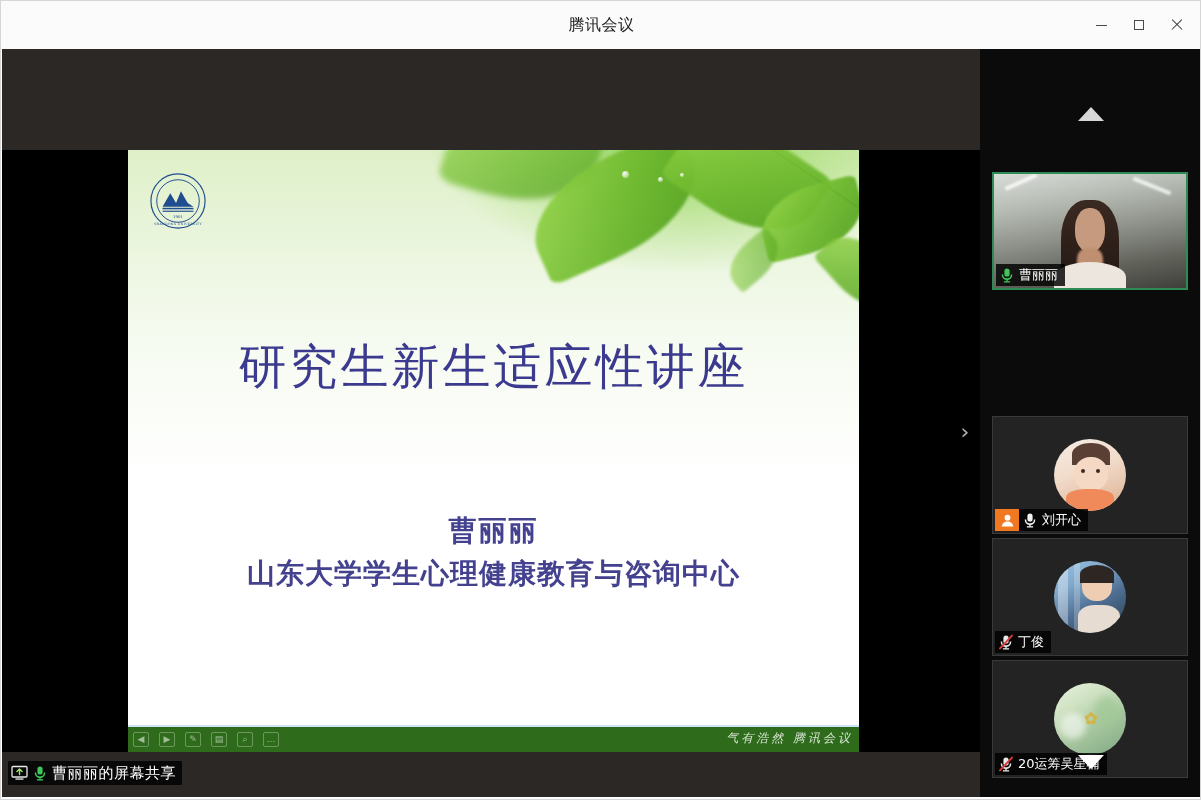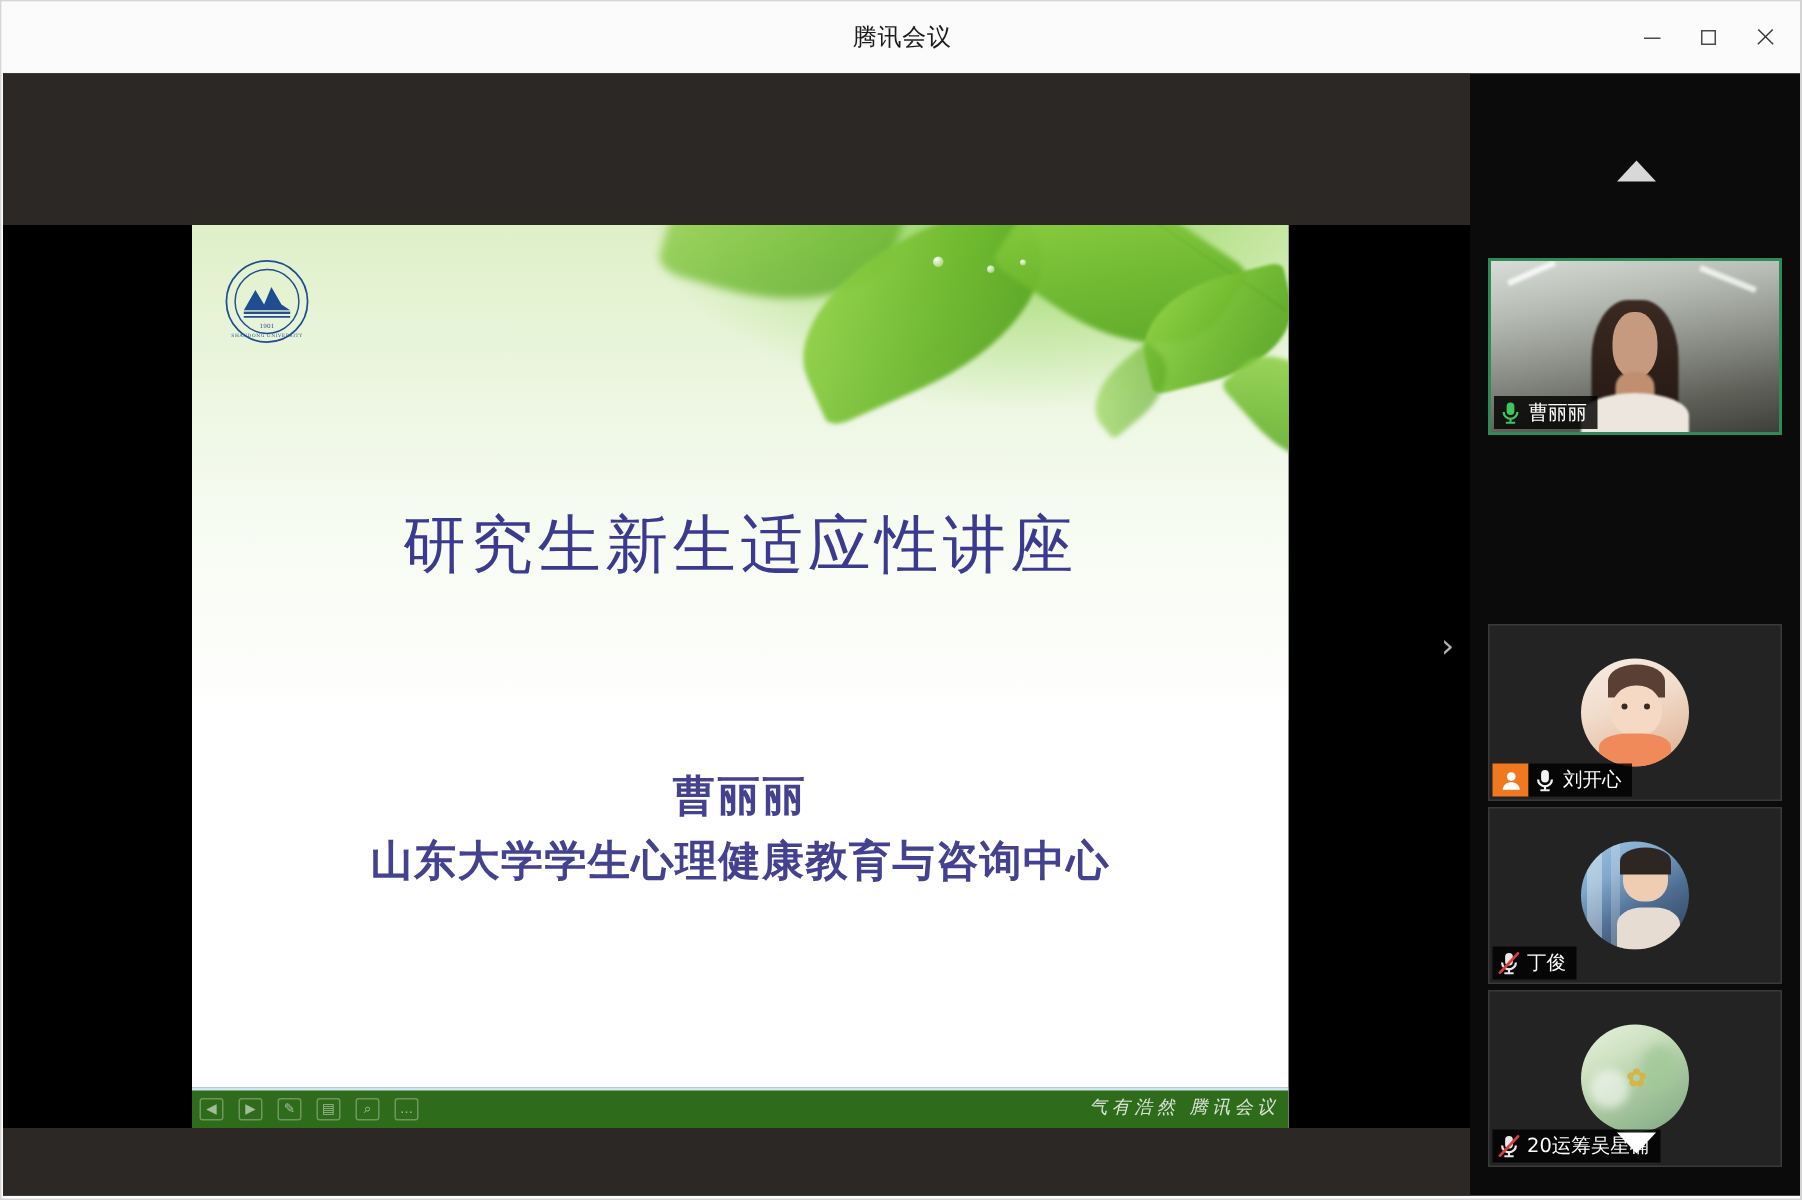--- a/index.html
+++ b/index.html
@@ -116,21 +116,21 @@
   
   #university-seal {
     position: absolute; left: 21px; top: 22px; width: 58px; height: 58px;
   }
 
   
   #slide-title {
     position: absolute; left: 0; top: 185px; width: 731px;
     text-align: center;
     font-family: "DejaVu Serif", "Liberation Serif", serif;
-    font-size: 42px; font-weight: 400; letter-spacing: 3px;
+    font-size: 48px; font-weight: 400; letter-spacing: 3px;
     color: #3b3a8f;
     white-space: nowrap;
   }
   #slide-presenter {
     position: absolute; left: 0; top: 362px; width: 731px;
     text-align: center;
     font-family: "DejaVu Serif", "Liberation Serif", serif;
     font-size: 28px; font-weight: 700; letter-spacing: 2px;
     color: #44428f;
   }
@@ -314,20 +314,34 @@
             <div class="tb-icon">▤</div>
             <div class="tb-icon">⌕</div>
             <div class="tb-icon">…</div>
           </div>
           <div id="slide-motto">气有浩然 腾讯会议</div>
         </div>
       </div>
 
       <div id="sidebar-collapse-chevron">›</div>
 
+      <div id="share-owner-badge">
+        <svg width="17" height="16" viewBox="0 0 17 16">
+          <rect x="1" y="1.5" width="15" height="10.5" rx="1" fill="none" stroke="#e8e8e8" stroke-width="1.3"></rect>
+          <rect x="4.5" y="13.4" width="8" height="1.3" fill="#e8e8e8"></rect>
+          <path d="M8.5 9.6 V4.2 M5.9 6.6 L8.5 4.0 L11.1 6.6" stroke="#9ee36a" stroke-width="1.4" fill="none" stroke-linecap="round" stroke-linejoin="round"></path>
+        </svg>
+        <svg class="mic" viewBox="0 0 16 16">
+          <rect x="5.4" y="1.4" width="5.2" height="8.2" rx="2.6" fill="#3fc55a"></rect>
+          <path d="M3.4 7.6 a4.6 4.6 0 0 0 9.2 0" fill="none" stroke="#3fc55a" stroke-width="1.5"></path>
+          <rect x="7.3" y="11.6" width="1.4" height="3" fill="#3fc55a"></rect>
+          <rect x="4.9" y="14.2" width="6.2" height="1.3" fill="#3fc55a"></rect>
+        </svg>
+        <span class="so-label">曹丽丽的屏幕共享</span>
+      </div>
     </div>
 
     <div id="participant-sidebar">
 
       <div id="sidebar-scroll-up"></div>
 
       <div class="participant-tile active-speaker" style="top:123px;">
         <div class="tile-video" style="background:linear-gradient(170deg,#d9dcd8 0%,#b6bcb4 26%,#8d9089 52%,#5f6159 78%,#3e3f39 100%);">
           <div style="position:absolute;left:10px;top:6px;width:34px;height:4px;background:rgba(255,255,255,.8);transform:rotate(-24deg);filter:blur(1px);"></div>
           <div style="position:absolute;right:14px;top:10px;width:40px;height:4px;background:rgba(255,255,255,.75);transform:rotate(22deg);filter:blur(1px);"></div>

